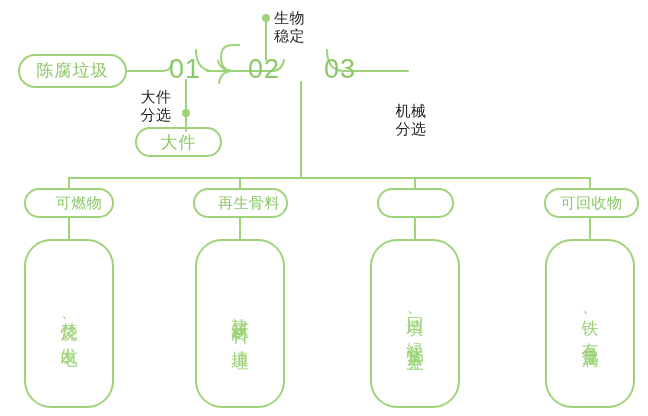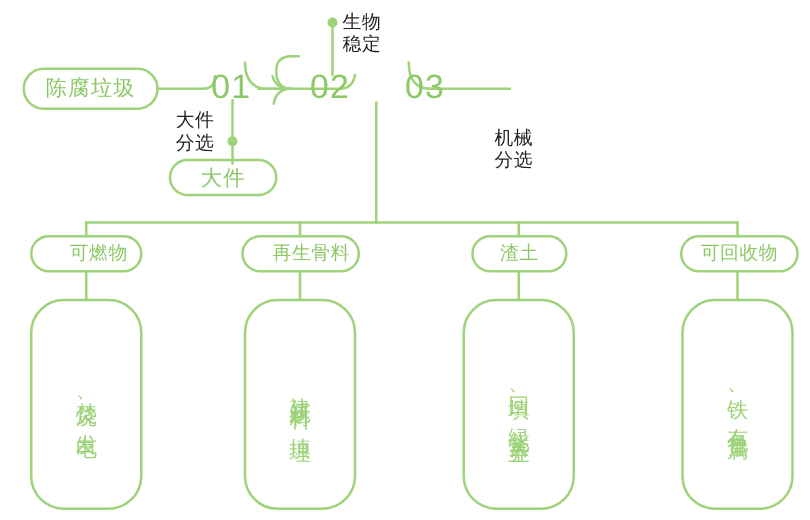--- a/index.html
+++ b/index.html
@@ -152,21 +152,20 @@
 分选</div>
   <div class="lbl ann" style="top:9px;left:274px;width:52px;text-align:left;">生物
 稳定</div>
   <div class="lbl ann" style="top:102px;left:352px;width:52px;text-align:center;margin-left:33px;">机械
 分选</div>
 
   <div class="lbl pill-txt" style="top:133px;left:136px;width:85px;">大件</div>
 
   <div class="lbl pill-txt sm" style="top:194px;left:25px;width:108px;">可燃物</div>
   <div class="lbl pill-txt sm" style="top:194px;left:194px;width:110px;">再生骨料</div>
-  <div class="lbl pill-txt sm" style="top:194px;left:378px;width:75px;">渣土</div>
   <div class="lbl pill-txt sm" style="top:194px;left:545px;width:93px;">可回收物</div>
 
   <div class="vbox-txt" style="left:25px;width:88px;height:167px;top:240px;">焚烧、发电</div>
   <div class="vbox-txt" style="left:196px;width:88px;height:167px;top:240px;">建筑材料、填埋</div>
   <div class="vbox-txt" style="left:371px;width:88px;height:167px;top:240px;">回填、绿化营养土</div>
   <div class="vbox-txt" style="left:546px;width:88px;height:167px;top:240px;">铁、有色金属</div>
 
 </div>
 
 </body></html>

